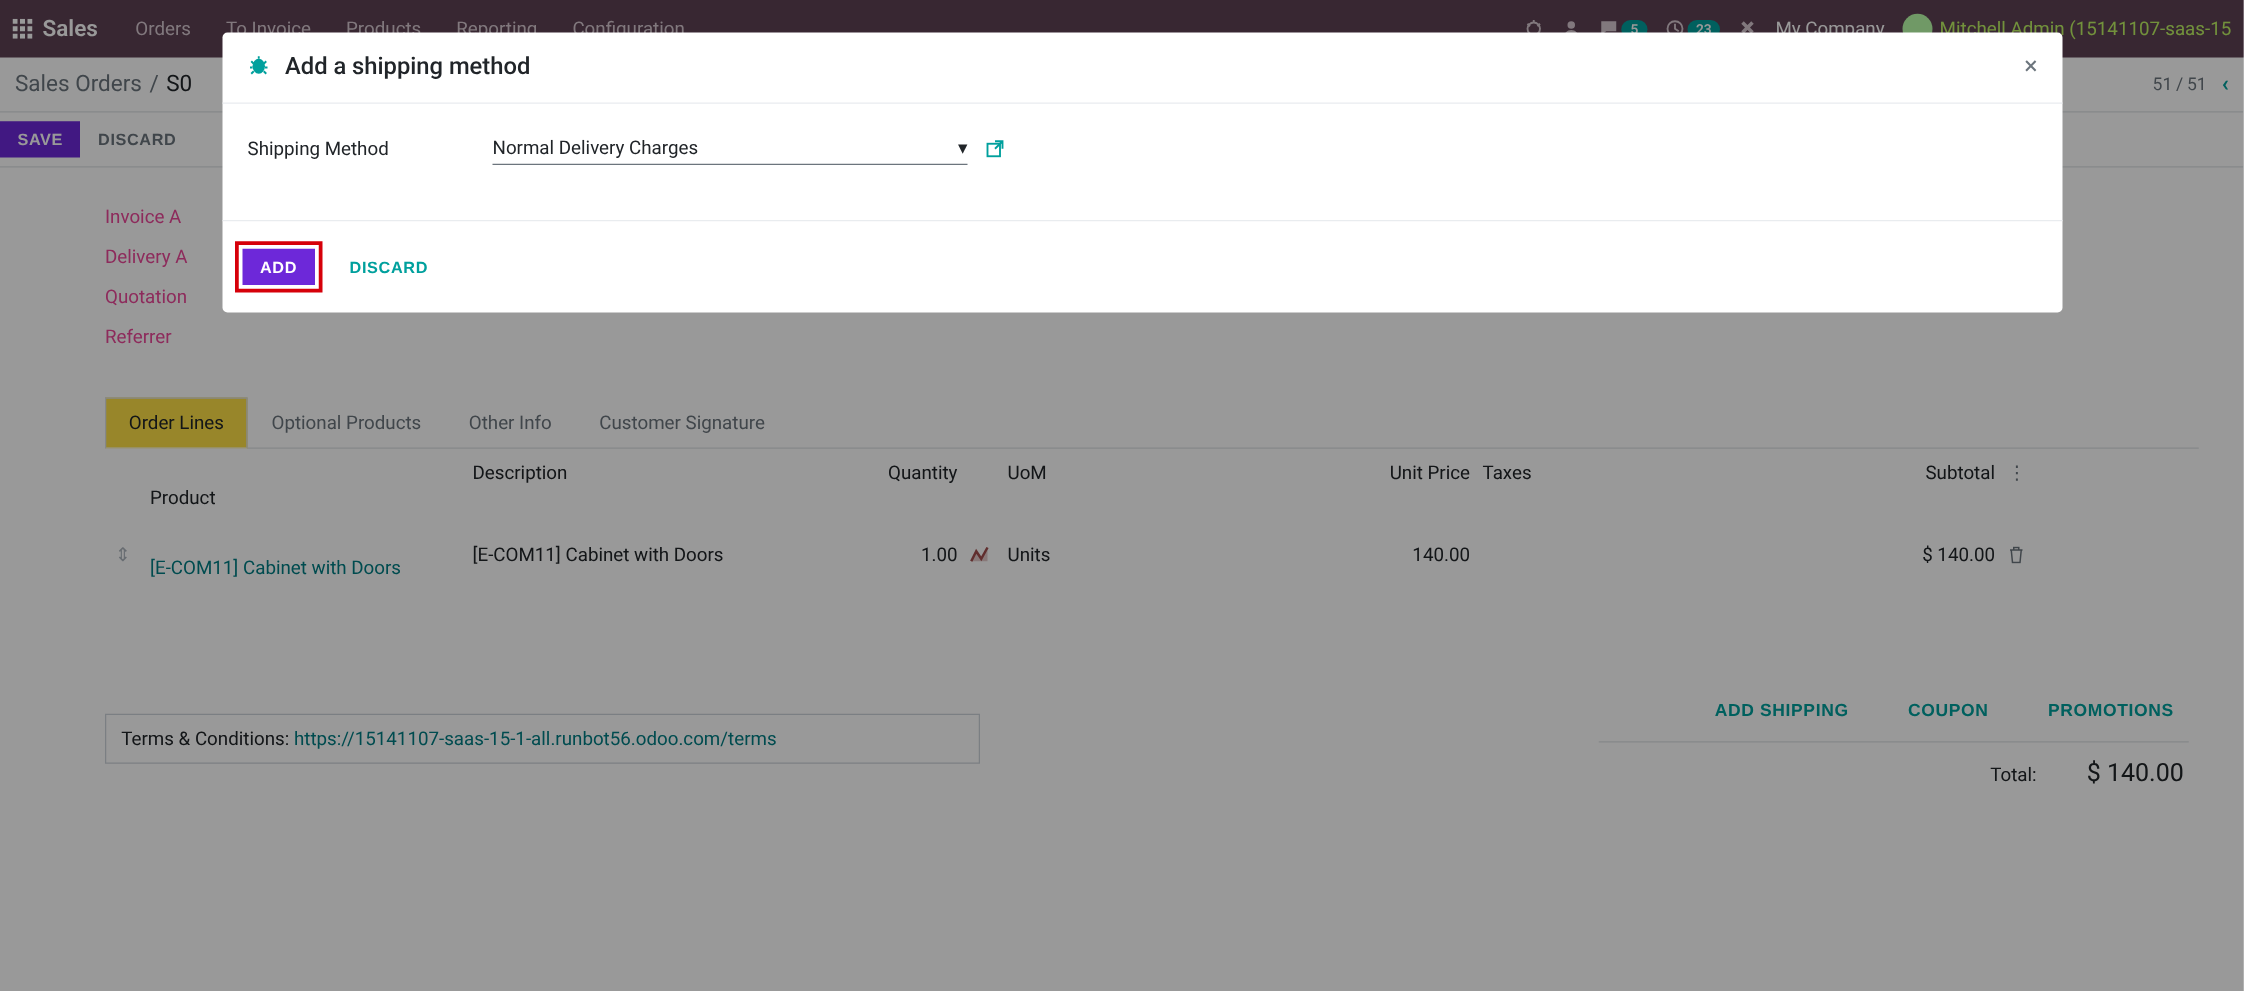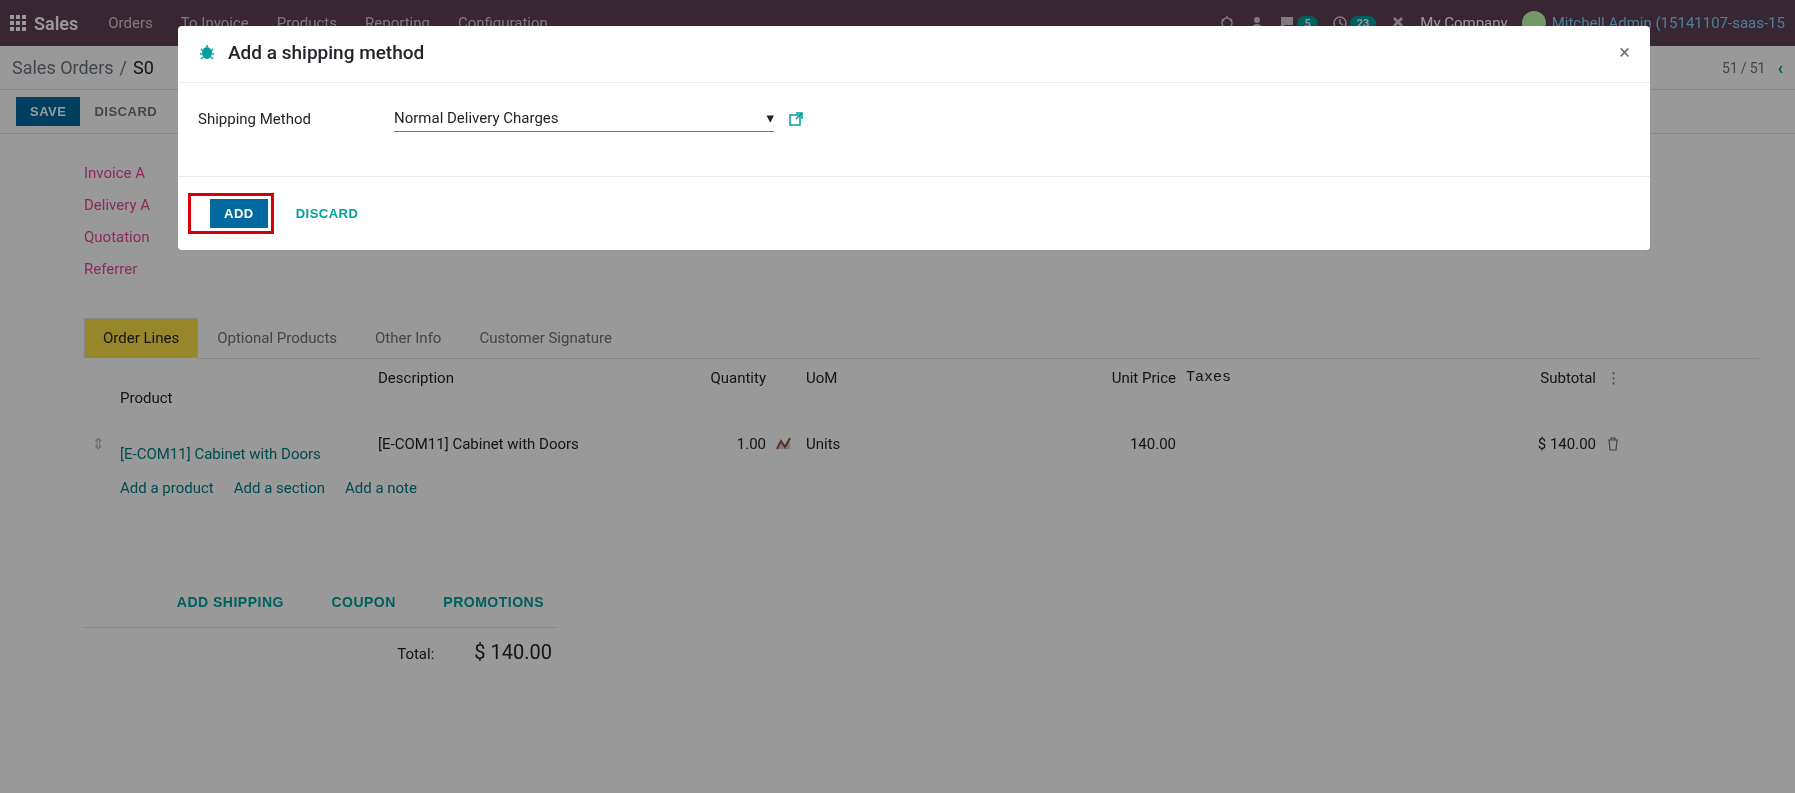--- a/index.html
+++ b/index.html
@@ -20,21 +20,21 @@
 .breadcrumb { font-size: 18px; color: #6c757d; display: flex; align-items: center; flex: 1; }
 .breadcrumb a { color: #6c757d; text-decoration: none; }
 .breadcrumb .sep { margin: 0 6px; }
 .breadcrumb .current { color: #212529; }
 .pager { color: #6c757d; font-size: 14px; display: flex; align-items: center; }
 .pager .sep2 { margin: 0 3px; }
 .pager .arrow { font-size: 18px; color: #00a09d; margin-left: 12px; font-weight: bold; cursor: pointer; }
 
 
 .actionbar { height: 44px; display: flex; align-items: center; padding: 0 12px; border-bottom: 1px solid #dee2e6; }
-.btn-primary { background: #0369a1; color: #fff; border: none; padding: 7px 14px; font-weight: 600; font-size: 13px; cursor: pointer; letter-spacing: .5px; margin-left: 16px; }
+.btn-primary { background: #6d28d9; color: #fff; border: none; padding: 7px 14px; font-weight: 600; font-size: 13px; cursor: pointer; letter-spacing: .5px; }
 .btn-link { background: transparent; border: none; color: #00a09d; font-weight: 600; font-size: 13px; padding: 7px 14px; cursor: pointer; letter-spacing: .5px; }
 
 
 .form-sheet { padding: 20px 36px; }
 .form-field-row { display: flex; align-items: center; margin-bottom: 14px; }
 .form-field-row .label { width: 180px; color: #ec4899; font-size: 15px; }
 
 
 .tabs { display: flex; border-bottom: 1px solid #dee2e6; margin-top: 40px; }
 .tab { padding: 10px 18px; border: 1px solid transparent; color: #6c757d; cursor: pointer; font-size: 15px; }
@@ -44,21 +44,21 @@
 .order-table { width: 100%; }
 .order-table .thead { display: flex; padding: 10px 8px; color: #212529; font-size: 15px; }
 .order-table .row { display: flex; padding: 8px 8px; align-items: center; font-size: 15px; }
 .col-handle { width: 28px; color: #adb5bd; }
 .col-product { width: 258px; margin-top: 20px; }
 .col-desc { width: 280px; }
 .col-qty { width: 118px; text-align: right; padding-right: 10px; }
 .col-uomicon { width: 30px; }
 .col-uom { width: 230px; }
 .col-unitprice { width: 150px; text-align: right; padding-right: 10px; }
-.col-taxes { width: 290px; font-family: Liberation Mono, monospace; }
+.col-taxes { width: 290px; }
 .col-subtotal { width: 130px; text-align: right; padding-right: 10px; }
 .col-trash { width: 30px; color: #6c757d; }
 .link-teal { color: #017e84; cursor: pointer; }
 
 .footer-buttons { text-align: right; padding: 12px 36px 6px; }
 .footer-buttons .btn-link { font-size: 14px; margin-left: 16px; }
 
 .total-row { text-align: right; padding: 6px 48px 0; display:flex; justify-content:flex-end; align-items:baseline; }
 .total-row .lbl { color: #212529; margin-right: 40px; font-size:15px; }
 .total-row .amt { font-size: 20px; }
@@ -137,21 +137,21 @@
         <path d="M8 4v4l3 2" stroke="#d7c9d1" stroke-width="1.5" fill="none"></path>
       </svg>
     <span class="badge">23</span>
   </span>
   <span class="right-item">
     <svg width="16" height="16" viewBox="0 0 16 16">
         <path d="M13 4l-2-2-3 3-3-3-2 2 3 3-3 3 2 2 3-3 3 3 2-2-3-3z" fill="#d7c9d1"></path>
       </svg>
   </span>
   <span class="right-item" style="color:#fff;">My Company</span>
-  <span class="right-item" style="color:#7dd3fc;">
+  <span class="right-item" style="color:#bef264;">
     <span class="avatar"></span>
     <span>Mitchell Admin (15141107-saas-15</span>
   </span>
 </div>
 
 <div class="controlbar">
   <div class="breadcrumb">
     <a href="#">Sales Orders</a>
     <span class="sep">/</span>
     <span class="current">S0</span>
@@ -217,31 +217,28 @@
       <div class="col-uom">Units</div>
       <div class="col-unitprice">140.00</div>
       <div class="col-taxes"></div>
       <div class="col-subtotal">$ 140.00</div>
       <div class="col-trash">
         <svg width="14" height="14" viewBox="0 0 14 14">
             <path d="M2 3h10M5 3V1h4v2M3 3l1 10h6l1-10" stroke="#6c757d" stroke-width="1.2" fill="none"></path>
           </svg>
       </div>
     </div>
-    <div class="row">
-      <div class="col-handle"></div>
-      <div style="display:flex;">
-        <span class="link-teal" style="margin-right:20px;">Add a product</span>
-        <span class="link-teal" style="margin-right:20px;">Add a section</span>
-        <span class="link-teal">Add a note</span>
-      </div>
-    </div>
   </div>
 
   <div class="footer-wrap">
+    <div class="footer-left">
+      <div class="terms-box" style="margin-left:0; margin-top:100px;">
+        <span>Terms &amp; Conditions: </span><span class="link-teal">https://15141107-saas-15-1-all.runbot56.odoo.com/terms</span>
+      </div>
+    </div>
     <div class="footer-right">
       <div class="footer-buttons" style="padding-right:6px; margin-top:70px;">
         <button class="btn-link">ADD SHIPPING</button>
         <button class="btn-link">COUPON</button>
         <button class="btn-link">PROMOTIONS</button>
       </div>
       <div>
           <div class="divider" style="border-top:1px solid #dee2e6; margin:4px 8px 6px auto;"></div>
         </div>
       <div class="total-row" style="padding-right:12px;">

